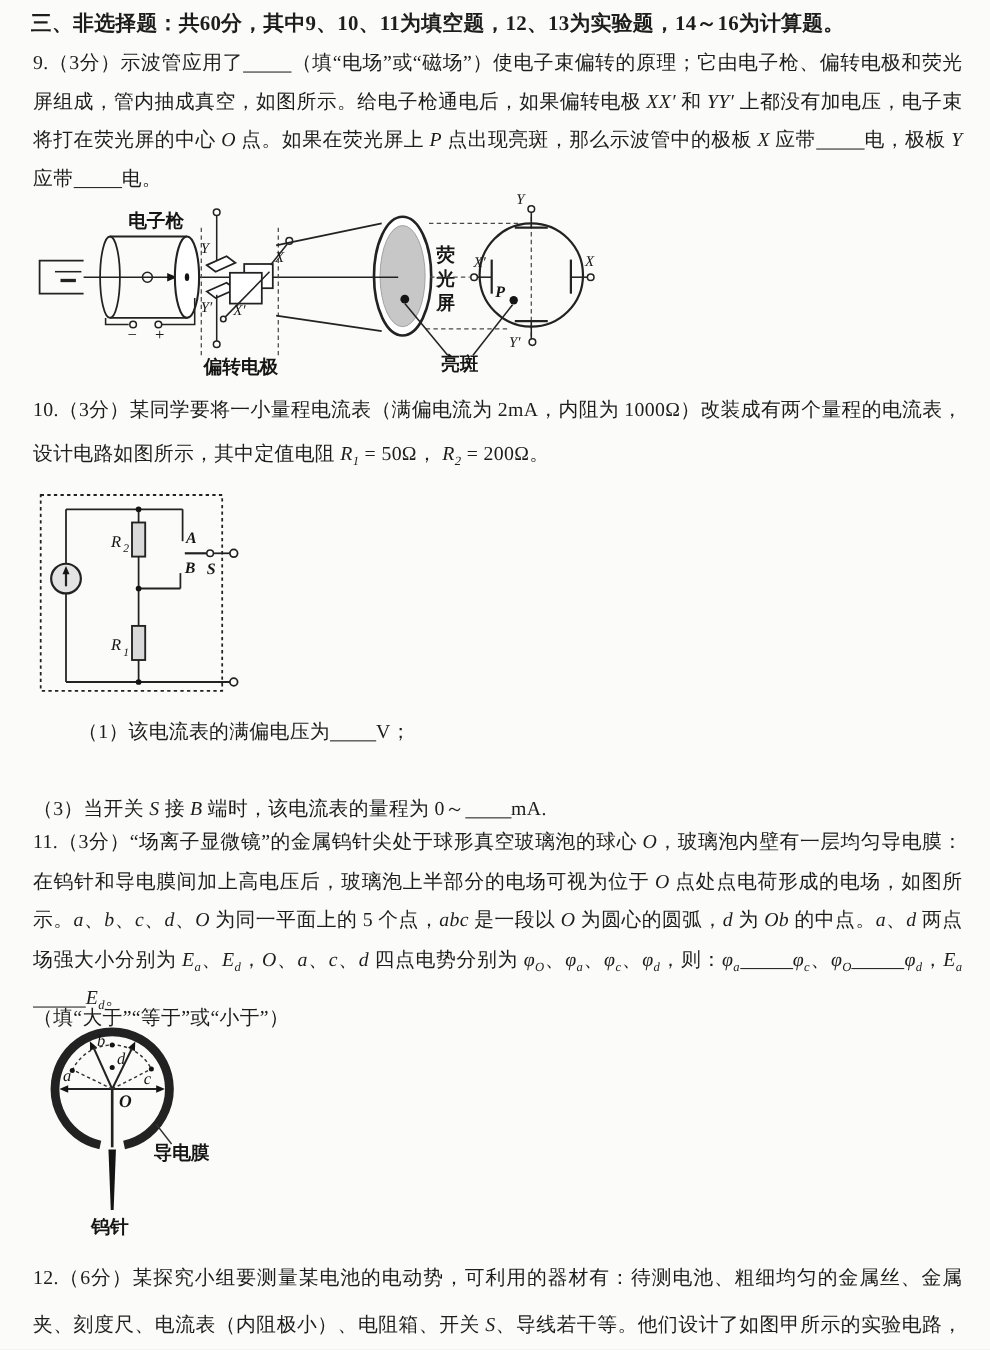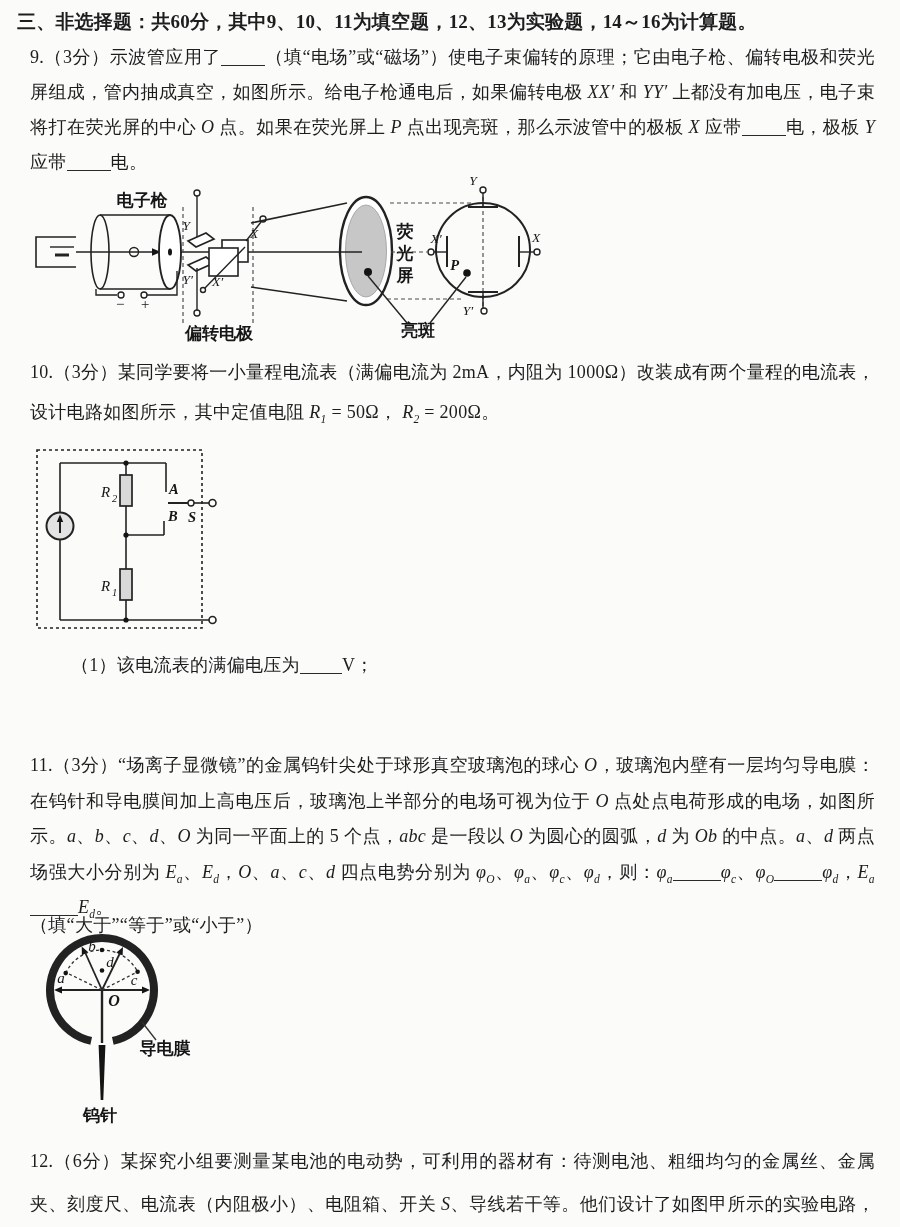--- a/index.html
+++ b/index.html
@@ -1,20 +1,20 @@
 <!DOCTYPE html>
 <html><head>
 <meta charset="utf-8">
 <style>
   html,body{margin:0;padding:0;background:#e8e8e8;}
   .page{position:relative;width:900px;height:1227px;background:#fbfbfa;margin:0 auto;
         font-family:"Liberation Serif","DejaVu Serif",serif;color:#1d1d1d;overflow:hidden;}
   .para{position:absolute;left:30px;width:845px;font-size:18px;line-height:35px;
         text-align:justify;letter-spacing:.3px;word-break:break-all;}
-  .hdr{position:absolute;top:8px;left:17px;width:850px;font-size:19px;font-weight:700;
+  .hdr{position:absolute;top:8px;left:28px;width:850px;font-size:19px;font-weight:700;
        letter-spacing:.2px;line-height:27px;}
   .m{font-family:"Liberation Serif","DejaVu Serif",serif;font-style:italic;}
   .r{font-family:"Liberation Serif","DejaVu Serif",serif;}
   sub{font-size:11.5px;font-style:inherit;line-height:0;}
   .blank{display:inline-block;border-bottom:1.6px solid #2a2a2a;height:14px;vertical-align:-3px;}
   svg{position:absolute;overflow:visible;}
   svg line,svg polyline,svg path,svg rect,svg ellipse,svg circle,svg polygon{stroke:#222;fill:none;}
   .sw14{stroke-width:1.4}.sw16{stroke-width:1.6}.sw2{stroke-width:2}.sw24{stroke-width:2.4}
   .fillw{fill:#fff}.filld{fill:#141414;stroke:none}
   .dash{stroke-width:1.15;stroke-dasharray:4 3;stroke:#4a4a4a}
@@ -167,20 +167,21 @@
     <text x="101" y="497" class="it2">R</text>
     <text x="112" y="502" class="ssub">2</text>
     <text x="101" y="591" class="it2">R</text>
     <text x="112" y="596" class="ssub">1</text>
     <text x="169" y="494" class="itb">A</text>
     <text x="168" y="521" class="itb">B</text>
     <text x="188" y="522" class="itb">S</text>
   </svg>
 
   <div class="para" style="top:648px;margin-left:41px;">（1）该电流表的满偏电压为<span class="blank" style="width: 42px;"></span><span class="r">V</span>；</div>
+  <div class="para" style="top:718px;">（3）当开关 <span class="m">S</span> 接 <span class="m">B</span> 端时，该电流表的量程为 0～<span class="blank" style="width: 42px;"></span><span class="r">mA</span>.</div>
 
   <div class="para" style="top:748px;line-height:35.5px;">11.（3分）“场离子显微镜”的金属钨针尖处于球形真空玻璃泡的球心 <span class="m">O</span>，玻璃泡内壁有一层均匀导电膜：在钨针和导电膜间加上高电压后，玻璃泡上半部分的电场可视为位于 <span class="m">O</span> 点处点电荷形成的电场，如图所示。<span class="m">a</span>、<span class="m">b</span>、<span class="m">c</span>、<span class="m">d</span>、<span class="m">O</span> 为同一平面上的 5 个点，<span class="m">abc</span> 是一段以 <span class="m">O</span> 为圆心的圆弧，<span class="m">d</span> 为 <span class="m">Ob</span> 的中点。<span class="m">a</span>、<span class="m">d</span> 两点场强大小分别为 <span class="m">E<sub>a</sub></span>、<span class="m">E<sub>d</sub></span>，<span class="m">O</span>、<span class="m">a</span>、<span class="m">c</span>、<span class="m">d</span> 四点电势分别为 <span class="m">φ<sub>O</sub></span>、<span class="m">φ<sub>a</sub></span>、<span class="m">φ<sub>c</sub></span>、<span class="m">φ<sub>d</sub></span>，则：<span class="m">φ<sub>a</sub></span><span class="blank" style="width: 48px;"></span><span class="m">φ<sub>c</sub></span>、<span class="m">φ<sub>O</sub></span><span class="blank" style="width: 48px;"></span><span class="m">φ<sub>d</sub></span>，<span class="m">E<sub>a</sub></span><span class="blank" style="width: 48px;"></span><span class="m">E<sub>d</sub></span>。</div>
 
   <svg style="left:30px;top:925px;" width="230" height="205" viewBox="30 925 230 205">
     <path d="M 112.8 1040.9 A 52 52 0 1 0 91.2 1040.9" style="stroke-width:8"></path>
     <g>
       <line x1="58" y1="990" x2="146" y2="990" style="stroke-width:1.8"></line>
       <polygon points="54,990 62,986.6 62,993.4" class="filld"></polygon>
       <polygon points="150,990 142,986.6 142,993.4" class="filld"></polygon>
       <line x1="102" y1="990" x2="84" y2="950" style="stroke-width:1.8"></line>

